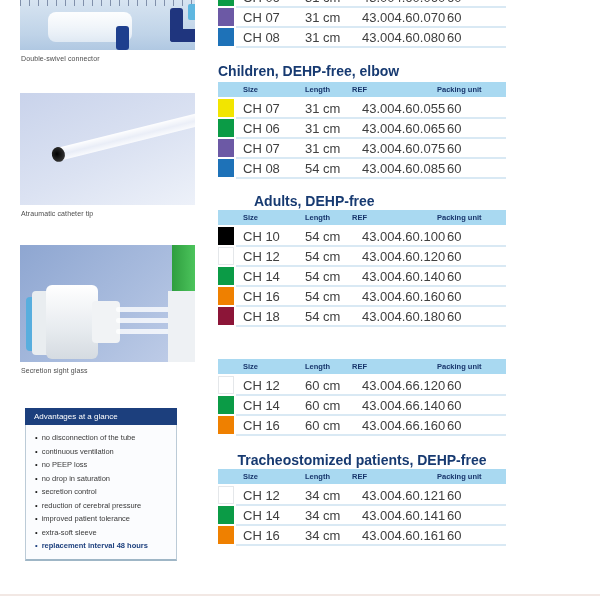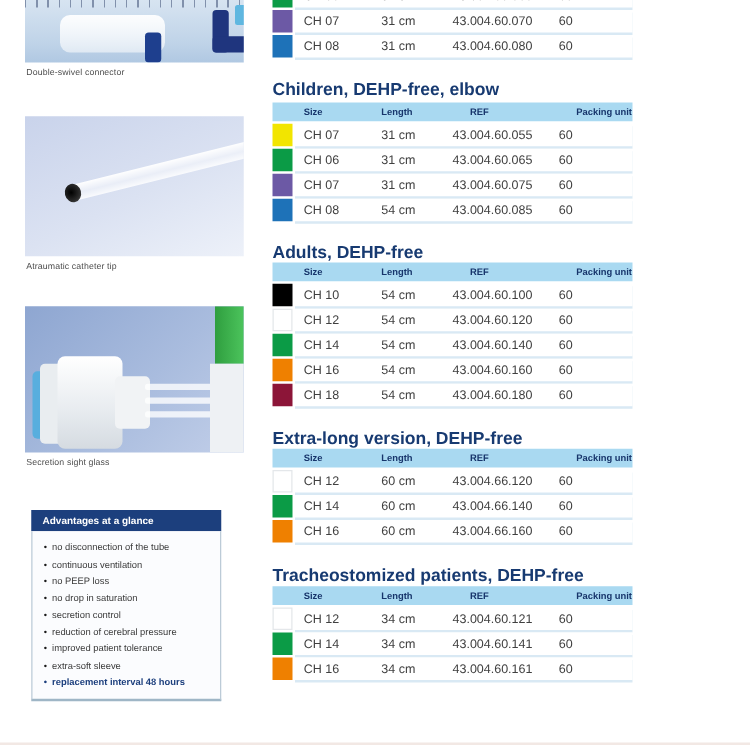--- a/index.html
+++ b/index.html
@@ -36,43 +36,43 @@
   .nozzle3 { position:absolute; left:72px; top:56px; width:28px; height:42px; border-radius:4px; background:#f1f3f5; }
   .tub3a,.tub3b,.tub3c { position:absolute; left:96px; width:64px; height:5px; border-radius:2px;
            background:rgba(255,255,255,.78); }
   .tub3a{top:62px}.tub3b{top:73px}.tub3c{top:84px}
   .cap3g { position:absolute; left:152px; top:0; width:23px; height:46px;
            background:linear-gradient(90deg,#2f9e3f,#4cc45c); }
   .cyl3w { position:absolute; left:148px; top:46px; width:27px; height:71px; background:#eef1f4; }
 
   
   .adv-box { position:absolute; left:25px; top:408px; width:152px; }
-  .adv-head { height:17px; background:#1c3f7d; color:#ffffff; font-size:8px; font-weight:bold;
+  .adv-head { height:17px; background:#1c3f7d; color:#ffffff; font-size:8px; font-weight:normal;
               line-height:17px; padding-left:9px; }
   .adv-body { background:#fbfcfe; border:1px solid #bccbd7; border-top:none;
               border-bottom:2px solid #9fb6c6; padding:6px 5px 6px 9px; }
   .adv-item { font-size:7.5px; color:#3a3a3a; line-height:13.5px; display:flex; }
   .adv-item .bullet { margin-right:4px; color:#1a1a1a; }
   .adv-item.hl { color:#1c3f7d; font-weight:bold; }
   .adv-item.hl .bullet { color:#1c3f7d; }
 
   
   .right-col { position:absolute; left:218px; top:0; width:288px; height:600px; }
   .sec-title { position:absolute; left:0; width:288px; font-size:14px; font-weight:bold;
                color:#173a71; line-height:11px; }
   .ptable { position:absolute; left:0; width:288px; }
   .thead { height:15px; background:#a9d9f1; margin-bottom:2px; display:flex; align-items:center;
            padding-left:25px; box-sizing:border-box; font-size:7.5px; font-weight:bold; color:#17356b; }
-  .th-size{width:62px}.th-length{width:71px}.th-ref{width:85px}.th-pack{flex:1}
+  .th-size{width:62px}.th-length{width:47px}.th-ref{width:85px}.th-pack{flex:1}
   .trow { display:flex; height:20px; align-items:flex-start; }
   .swatch { width:16px; height:18px; flex:none; }
   .swatch.is-white { box-sizing:border-box; border:1px solid #e4e7ea; background:#fff; }
   .rowcells { flex:1; margin-left:2px; height:18px; background:#ffffff;
               box-shadow:0 2px 0 #d9e9f4; display:flex; align-items:center; padding-left:7px;
-              box-sizing:border-box; font-size:10px; color:#404040; }
+              box-sizing:border-box; font-size:13px; color:#404040; }
   .c-size{width:62px}.c-length{width:57px}.c-ref{width:85px}.c-pack{flex:1}
 
   .bottom-line { position:absolute; left:0; top:594px; width:600px; height:2px; background:#f2e8e4; }
 </style>
 </head>
 <body>
 
 <div class="canvas">
 
   <div class="photo photo1">
@@ -215,21 +215,21 @@
         <div class="trow">
           <div class="swatch" style="background: rgb(30, 114, 184);"></div>
           <div class="rowcells">
             <span class="c-size">CH 08</span>
             <span class="c-length">54 cm</span>
             <span class="c-ref">43.004.60.085</span>
             <span class="c-pack">60</span>
           </div>
         </div>
       </div>
-      <div class="sec-title" style="top: 196px;">Adults, DEHP-free</div>
+      <div class="sec-title" style="top: 196px; margin-left: 36px;">Adults, DEHP-free</div>
       <div class="ptable" style="top: 210px;">
         <div class="thead">
           <span class="th-size">Size</span>
           <span class="th-length">Length</span>
           <span class="th-ref">REF</span>
           <span class="th-pack">Packing unit</span>
         </div>
         <div class="trow">
           <div class="swatch" style="background: rgb(0, 0, 0);"></div>
           <div class="rowcells">
@@ -269,21 +269,20 @@
         <div class="trow">
           <div class="swatch" style="background: rgb(140, 21, 56);"></div>
           <div class="rowcells">
             <span class="c-size">CH 18</span>
             <span class="c-length">54 cm</span>
             <span class="c-ref">43.004.60.180</span>
             <span class="c-pack">60</span>
           </div>
         </div>
       </div>
-      <div class="sec-title" style="top: 345px;">Extra-long version, DEHP-free</div>
       <div class="ptable" style="top: 359px;">
         <div class="thead">
           <span class="th-size">Size</span>
           <span class="th-length">Length</span>
           <span class="th-ref">REF</span>
           <span class="th-pack">Packing unit</span>
         </div>
         <div class="trow">
           <div class="swatch is-white" style="background: rgb(255, 255, 255);"></div>
           <div class="rowcells">
@@ -305,21 +304,21 @@
         <div class="trow">
           <div class="swatch" style="background: rgb(239, 128, 0);"></div>
           <div class="rowcells">
             <span class="c-size">CH 16</span>
             <span class="c-length">60 cm</span>
             <span class="c-ref">43.004.66.160</span>
             <span class="c-pack">60</span>
           </div>
         </div>
       </div>
-      <div class="sec-title" style="top: 455px;">Tracheostomized patients, DEHP-free</div>
+      <div class="sec-title" style="top: 455px; text-align: center;">Tracheostomized patients, DEHP-free</div>
       <div class="ptable" style="top: 469px;">
         <div class="thead">
           <span class="th-size">Size</span>
           <span class="th-length">Length</span>
           <span class="th-ref">REF</span>
           <span class="th-pack">Packing unit</span>
         </div>
         <div class="trow">
           <div class="swatch is-white" style="background: rgb(255, 255, 255);"></div>
           <div class="rowcells">

